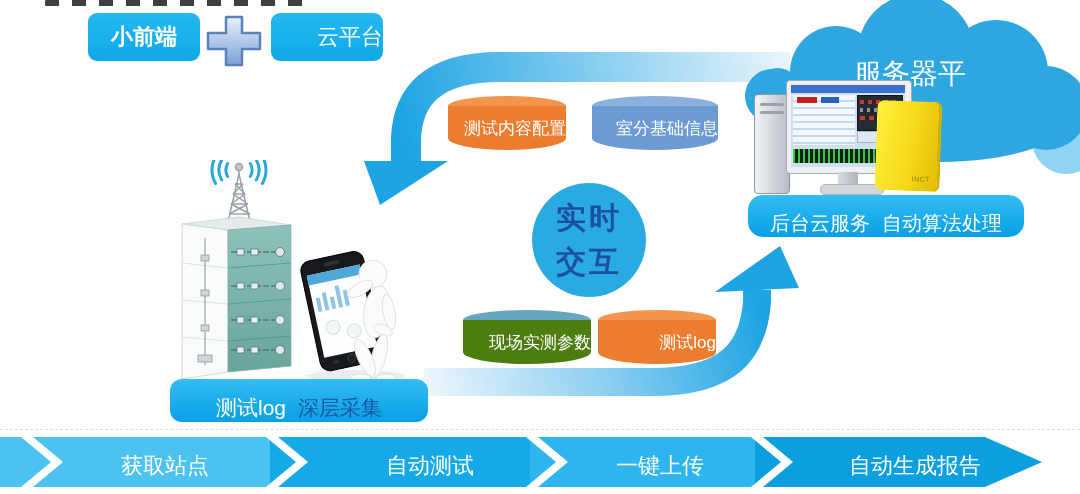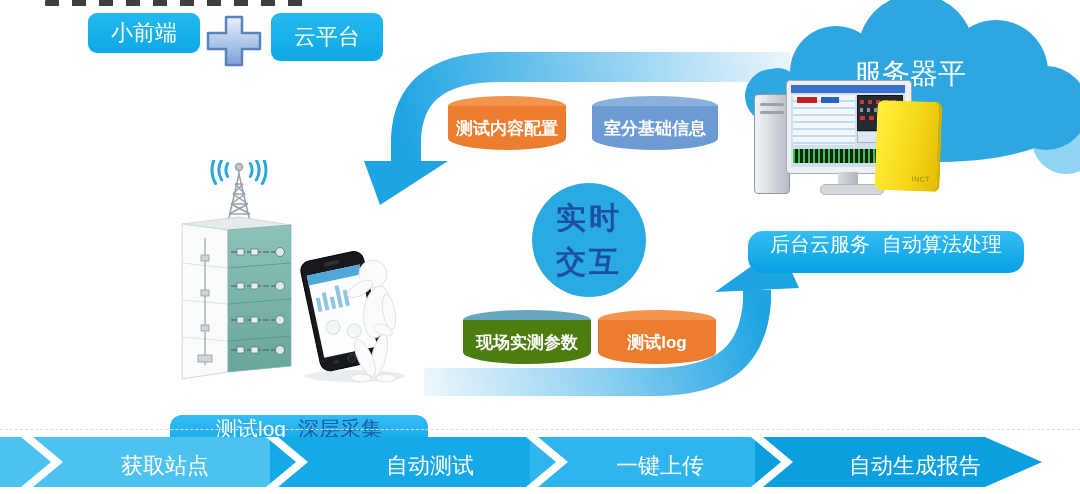--- a/index.html
+++ b/index.html
@@ -14,48 +14,48 @@
     left:45px;top:0;width:268px;height:6px;opacity:.85;border-radius:1px;
     background:repeating-linear-gradient(90deg,#1d1d1d 0 14px,transparent 14px 27px);
   }
 
   
   .blue-box{
     background:linear-gradient(180deg,#24b8ee,#0fa9e7);
     border-radius:9px;color:#fff;font-size:22px;
     display:flex;align-items:center;justify-content:center;
   }
-  .box-front{left:88px;top:13px;width:112px;height:40px;}
-  .box-cloudp{left:271px;top:13px;width:112px;height:48px;}
+  .box-front{left:88px;top:13px;width:112px;height:48px;font-weight:bold;}
+  .box-cloudp{left:271px;top:13px;width:112px;height:48px;justify-content:flex-end;}
 
   
   .cyl{position:absolute;}
   .cyl i{position:absolute;left:0;right:0;top:0;height:20px;border-radius:50%;}
   .cyl b{
     position:absolute;left:0;right:0;top:10px;bottom:0;
     border-radius:0 0 50% 50% / 0 0 12px 12px;
-    display:flex;align-items:center;justify-content:center;
-    font-weight:bold;color:#fff;font-size:17px;white-space:nowrap;
+    display:flex;align-items:center;justify-content:flex-end;
+    font-weight:normal;color:#fff;font-size:17px;white-space:nowrap;
   }
   .cyl-orange i{background:#f4954d;} .cyl-orange b{background:#ec7d2f;}
   .cyl-blue   i{background:#8cb0de;} .cyl-blue   b{background:#6b9bd2;}
   .cyl-teal   i{background:#67a6bc;} .cyl-teal   b{background:#4d7c0f;}
 
   
   .rt-circle{
     left:532px;top:183px;width:114px;height:114px;border-radius:50%;
     background:#29abe2;display:flex;flex-direction:column;align-items:center;justify-content:center;
     gap:8px;
   }
   .rt-circle span{color:#1c4f9f;font-size:30px;font-weight:bold;letter-spacing:3px;line-height:1.2;}
 
   
   .pill{
-    border-radius:12px;display:flex;align-items:flex-start;justify-content:center;gap:12px;
-    background:linear-gradient(180deg,#33bdf3,#089fe4);white-space:nowrap;margin-top:36px;
+    border-radius:12px;display:flex;align-items:flex-end;justify-content:center;gap:12px;
+    background:linear-gradient(180deg,#33bdf3,#089fe4);white-space:nowrap;
   }
   .pill-frontend{left:170px;top:379px;width:258px;height:43px;font-size:21px;}
   .pill-frontend .w1{color:#ffffff;}
   .pill-frontend .w2{color:#1a57a5;font-family:Liberation Mono, monospace;}
   .pill-backend{left:748px;top:195px;width:276px;height:42px;font-size:20px;border-radius:15px;}
   .pill-backend span{color:#ffffff;}
 
   
   .cloud-title{left:845px;top:55px;width:130px;text-align:center;color:#fff;font-size:28px;}
 

